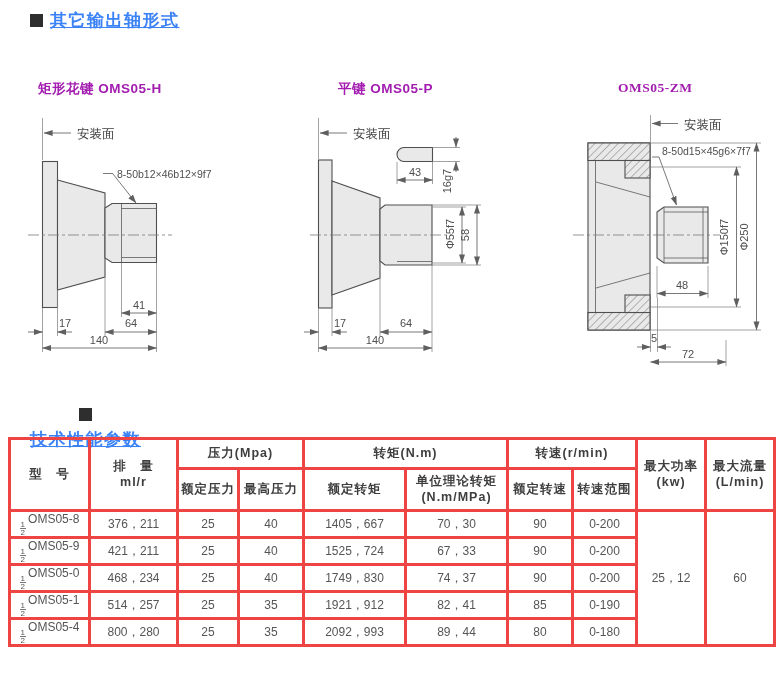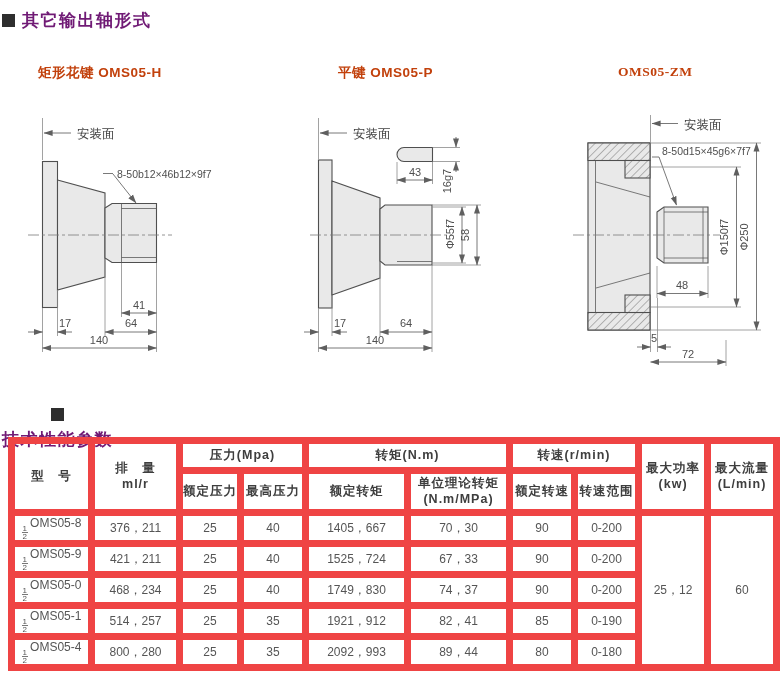--- a/index.html
+++ b/index.html
@@ -2,41 +2,41 @@
 <html><head>
 <meta charset="utf-8">
 <style>
   html,body{margin:0;padding:0;}
   body{
     width:781px;height:676px;position:relative;background:#ffffff;
     font-family:"Liberation Sans","DejaVu Sans",sans-serif;
     color:#4a4a4a;overflow:hidden;
   }
   .sec-title{
-    position:absolute;left:2px;font-size:17px;font-weight:bold;color:#701a75;
-    letter-spacing:1.5px;display:flex;align-items:center;gap:7px;
+    position:absolute;left:30px;font-size:17px;font-weight:bold;color:#3b82f6;
+    letter-spacing:1.5px;display:flex;align-items:center;gap:7px;text-decoration:underline;
   }
   .sq{width:13px;height:13px;background:#2e2e2e;display:inline-block;flex:0 0 auto;}
-  .dg-title{position:absolute;top:64px;font-size:13.5px;font-weight:bold;color:#c2410c;letter-spacing:0.5px;}
+  .dg-title{position:absolute;top:80px;font-size:13.5px;font-weight:bold;color:#a21caf;letter-spacing:0.5px;}
   svg{position:absolute;overflow:visible;}
   svg text{font-family:"Liberation Sans","DejaVu Sans",sans-serif;fill:#4f4f4f;}
   .fillp{fill:#e9e9e9;stroke:#4f4f4f;stroke-width:1.1;}
   .thin{stroke:#5a5a5a;stroke-width:0.8;fill:none;}
   .ext{stroke:#8a8a8a;stroke-width:0.8;}
   .dim{stroke:#6a6a6a;stroke-width:0.9;fill:none;}
   .cl{stroke:#7a7a7a;stroke-width:0.8;stroke-dasharray:11 3 3 3;}
   .dtxt{font-size:11px;fill:#4f4f4f;}
   .mtxt{font-size:12.5px;fill:#3f3f3f;}
   .stxt{font-size:10.5px;fill:#4f4f4f;}
   
   #ptable{
     position:absolute;left:8px;top:437px;width:765px;border-collapse:collapse;table-layout:fixed;
   }
   #ptable td{
-    border:7px solid #ef4444;text-align:center;vertical-align:middle;
+    border:3px solid #ef4444;text-align:center;vertical-align:middle;
     font-size:12px;color:#555;padding:0;line-height:1.25;
   }
   #ptable td.hd{font-weight:bold;color:#3e3e3e;font-size:12.5px;letter-spacing:1px;}
   tr.grow{height:30px;} tr.srow{height:42px;} tr.drow{height:21px;}
   .frac{display:inline-flex;flex-direction:column;font-size:8px;line-height:7px;color:#555;
         vertical-align:-4px;margin-right:2px;text-align:center;}
   .frac span:first-child{border-bottom:1px solid #777;padding:0 1px;}
   .notes{position:absolute;left:10px;top:626px;font-size:10.5px;color:#6e6e6e;line-height:15.5px;}
 </style>
 </head>

